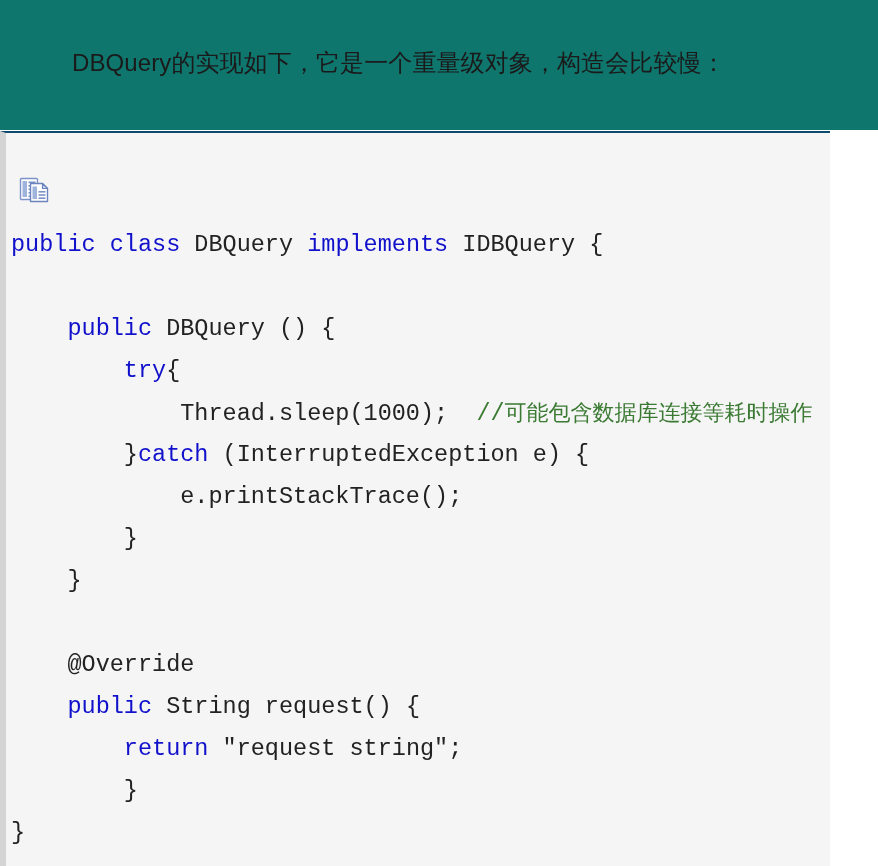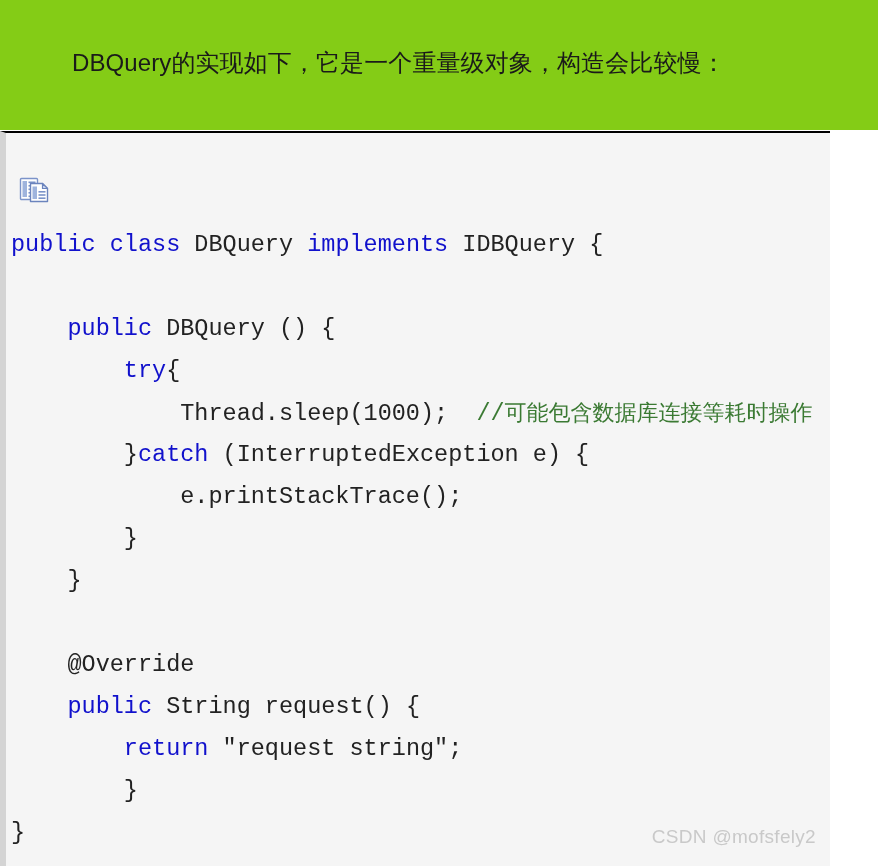--- a/index.html
+++ b/index.html
@@ -16,21 +16,21 @@
     position: relative;
   }
 
   
   .article-intro {
     position: absolute;
     left: 0;
     top: 0;
     width: 878px;
     height: 130px;
-    background: #84cc16;
+    background: #0f766e;
     box-sizing: border-box;
   }
   .intro-text {
     position: absolute;
     left: 72px;
     top: 46px;
     font-size: 24px;
     line-height: 34px;
     color: #1a1a1a;
     font-family: "Liberation Sans", "DejaVu Sans", sans-serif;
@@ -39,21 +39,21 @@
   }
 
   
   .code-block {
     position: absolute;
     left: 0;
     top: 131px;
     width: 830px;
     height: 735px;
     background: #f5f5f5;
-    border-top: 2px solid #000000;
+    border-top: 2px solid #0c4a6e;
     border-left: 6px solid #d4d4d4;
     box-sizing: border-box;
     overflow: hidden;
   }
 
   
   .copy-icon-wrap {
     position: absolute;
     left: 12px;
     top: 42px;
@@ -133,14 +133,13 @@
       <path d="M24.5 8.5 v5 h5 z" fill="#cfdaf0" stroke="#6b84bd" stroke-width="1.2" stroke-linejoin="round"></path>
       <rect x="14.5" y="11.5" width="4.5" height="12.5" fill="#9fb4dd"></rect>
       <rect x="20.5" y="16" width="7" height="1.6" fill="#7b93c9"></rect>
       <rect x="20.5" y="19.2" width="7" height="1.6" fill="#7b93c9"></rect>
       <rect x="20.5" y="22.4" width="7" height="1.6" fill="#7b93c9"></rect>
     </svg>
   </div>
 
   <pre class="code-pre" id="code-pre"><div class="code-line"><span class="kw">public</span><span class="plain"> </span><span class="kw">class</span><span class="plain"> DBQuery </span><span class="kw">implements</span><span class="plain"> IDBQuery {</span></div><div class="code-line">&nbsp;</div><div class="code-line">    <span class="kw">public</span><span class="plain"> DBQuery () {</span></div><div class="code-line">        <span class="kw">try</span><span class="plain">{</span></div><div class="code-line">            <span class="plain">Thread.sleep(1000);  </span><span class="cmt-slash">//</span><span class="cmt">可能包含数据库连接等耗时操作</span></div><div class="code-line">        <span class="plain">}</span><span class="kw">catch</span><span class="plain"> (InterruptedException e) {</span></div><div class="code-line">            <span class="plain">e.printStackTrace();</span></div><div class="code-line">        <span class="plain">}</span></div><div class="code-line">    <span class="plain">}</span></div><div class="code-line">&nbsp;</div><div class="code-line">    <span class="plain">@Override</span></div><div class="code-line">    <span class="kw">public</span><span class="plain"> String request() {</span></div><div class="code-line">        <span class="kw">return</span><span class="plain"> </span><span class="str">"request string"</span><span class="plain">;</span></div><div class="code-line">        <span class="plain">}</span></div><div class="code-line"><span class="plain">}</span></div></pre>
 
-  <div class="watermark">CSDN @mofsfely2</div>
 </div>
 
 </body></html>

